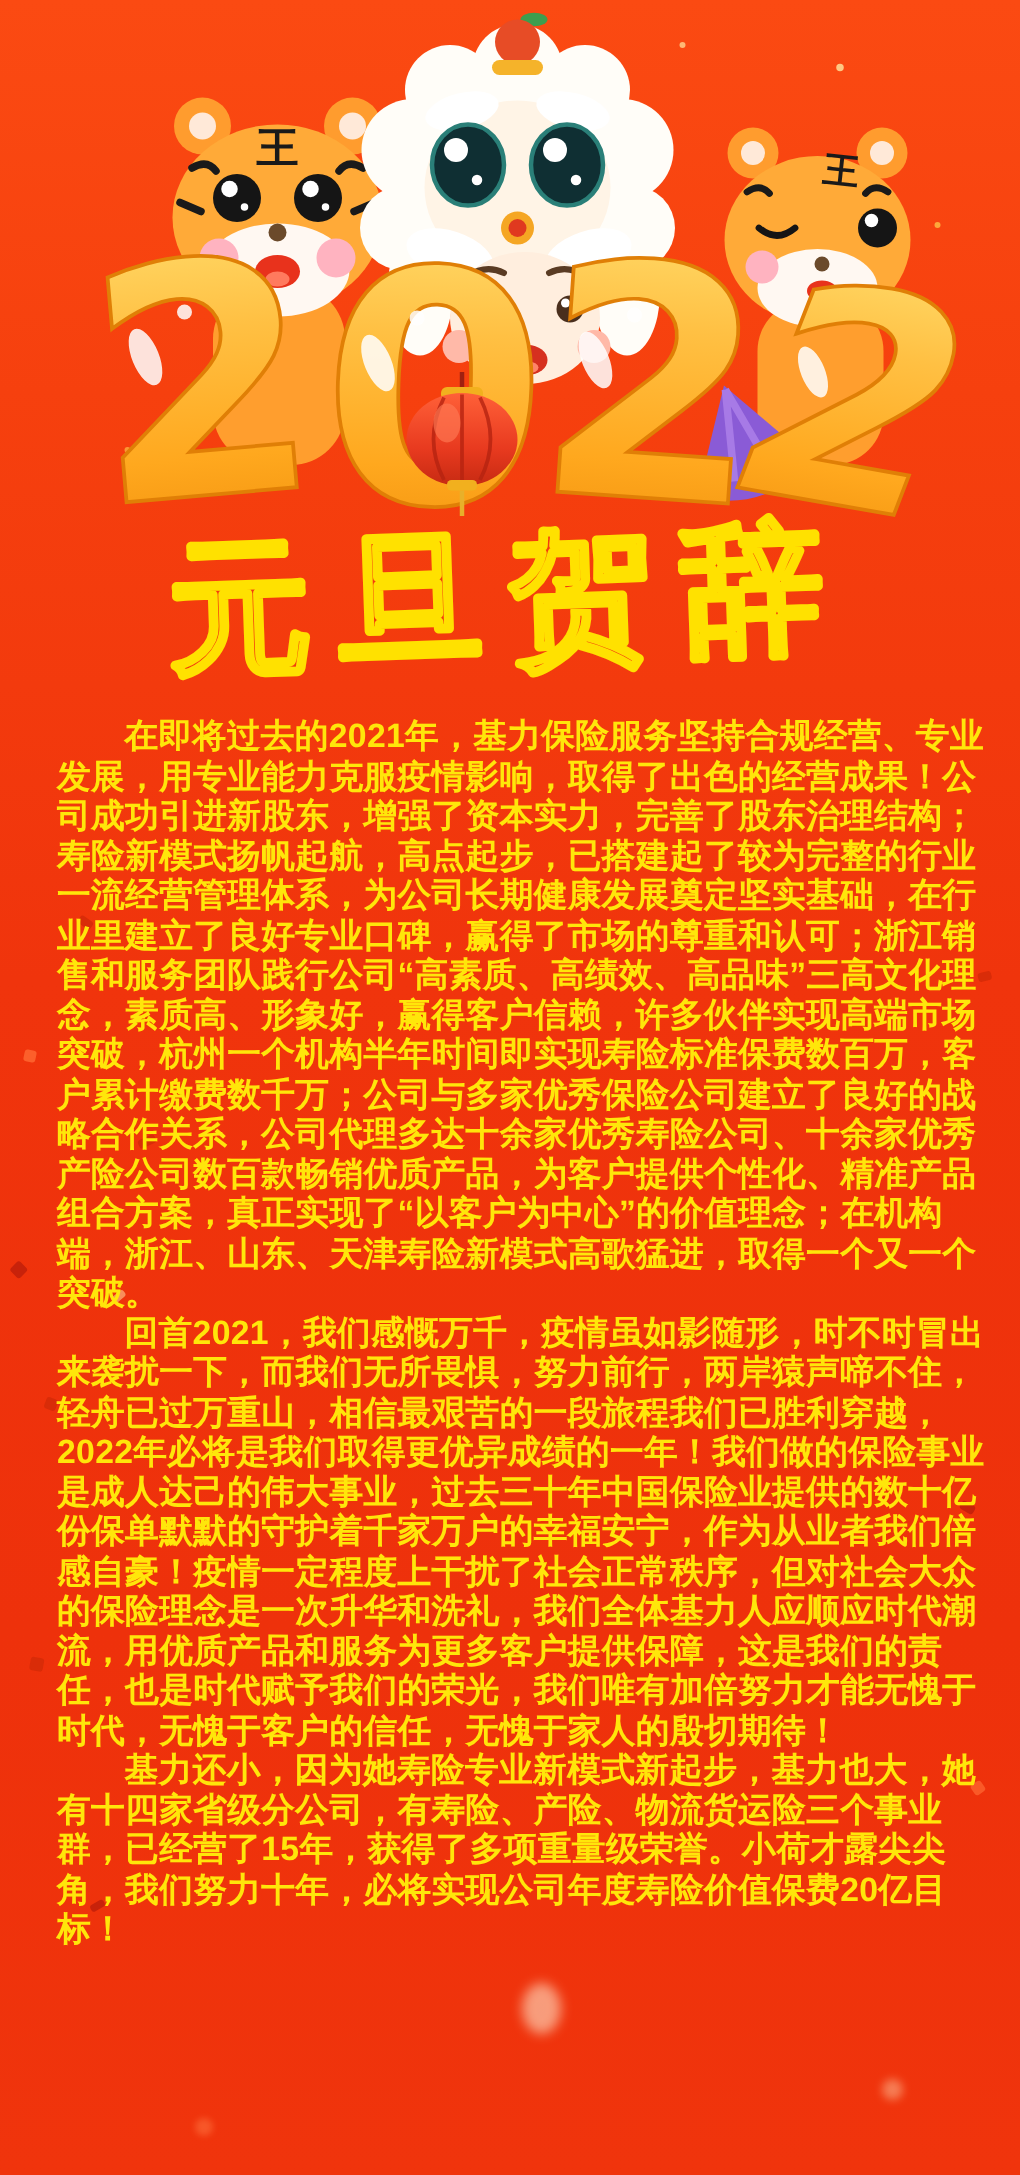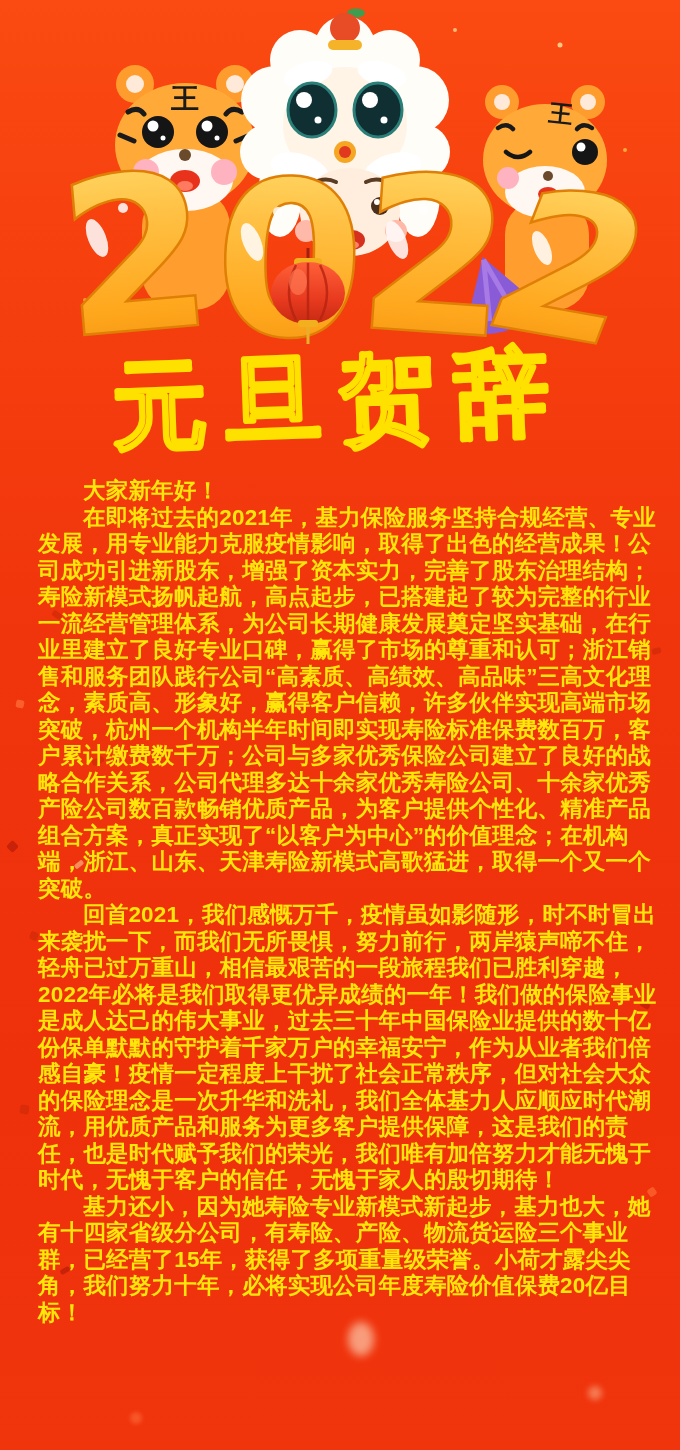--- a/index.html
+++ b/index.html
@@ -197,20 +197,19 @@
   <div class="speck" style="left:652px;top:648px;width:9px;height:6px;background:#d92c08;transform:rotate(-15deg);"></div>
   <div class="speck" style="left:640px;top:1002px;width:10px;height:6px;background:#c8220a;transform:rotate(30deg);"></div>
   <div class="speck" style="left:20px;top:1105px;width:9px;height:9px;background:#d92c08;transform:rotate(10deg);"></div>
   <div class="speck" style="left:648px;top:1188px;width:8px;height:8px;background:#ff6a33;opacity:.7;transform:rotate(55deg);"></div>
   <div class="speck" style="left:60px;top:1268px;width:10px;height:5px;background:#c8220a;transform:rotate(-30deg);"></div>
   <div class="glow" style="left:348px;top:1322px;width:26px;height:34px;background:#fff3d8;opacity:.55;filter:blur(4px);"></div>
   <div class="glow" style="left:588px;top:1386px;width:14px;height:14px;background:#ffe9c0;opacity:.4;filter:blur(3px);"></div>
   <div class="glow" style="left:130px;top:1412px;width:12px;height:12px;background:#ff7a45;opacity:.5;filter:blur(2px);"></div>
 
   <div class="letter">
-    <p class="para">大家新年好！</p>
     <p class="para">在即将过去的2021年，基力保险服务坚持合规经营、专业发展，用专业能力克服疫情影响，取得了出色的经营成果！公司成功引进新股东，增强了资本实力，完善了股东治理结构；寿险新模式扬帆起航，高点起步，已搭建起了较为完整的行业一流经营管理体系，为公司长期健康发展奠定坚实基础，在行业里建立了良好专业口碑，赢得了市场的尊重和认可；浙江销售和服务团队践行公司“高素质、高绩效、高品味”三高文化理念，素质高、形象好，赢得客户信赖，许多伙伴实现高端市场突破，杭州一个机构半年时间即实现寿险标准保费数百万，客户累计缴费数千万；公司与多家优秀保险公司建立了良好的战略合作关系，公司代理多达十余家优秀寿险公司、十余家优秀产险公司数百款畅销优质产品，为客户提供个性化、精准产品组合方案，真正实现了“以客户为中心”的价值理念；在机构端，浙江、山东、天津寿险新模式高歌猛进，取得一个又一个突破。</p>
     <p class="para">回首2021，我们感慨万千，疫情虽如影随形，时不时冒出来袭扰一下，而我们无所畏惧，努力前行，两岸猿声啼不住，轻舟已过万重山，相信最艰苦的一段旅程我们已胜利穿越，2022年必将是我们取得更优异成绩的一年！我们做的保险事业是成人达己的伟大事业，过去三十年中国保险业提供的数十亿份保单默默的守护着千家万户的幸福安宁，作为从业者我们倍感自豪！疫情一定程度上干扰了社会正常秩序，但对社会大众的保险理念是一次升华和洗礼，我们全体基力人应顺应时代潮流，用优质产品和服务为更多客户提供保障，这是我们的责任，也是时代赋予我们的荣光，我们唯有加倍努力才能无愧于时代，无愧于客户的信任，无愧于家人的殷切期待！</p>
     <p class="para">基力还小，因为她寿险专业新模式新起步，基力也大，她有十四家省级分公司，有寿险、产险、物流货运险三个事业群，已经营了15年，获得了多项重量级荣誉。小荷才露尖尖角，我们努力十年，必将实现公司年度寿险价值保费20亿目标！</p>
 
   </div>
 
 </div>
 
 </body></html>

